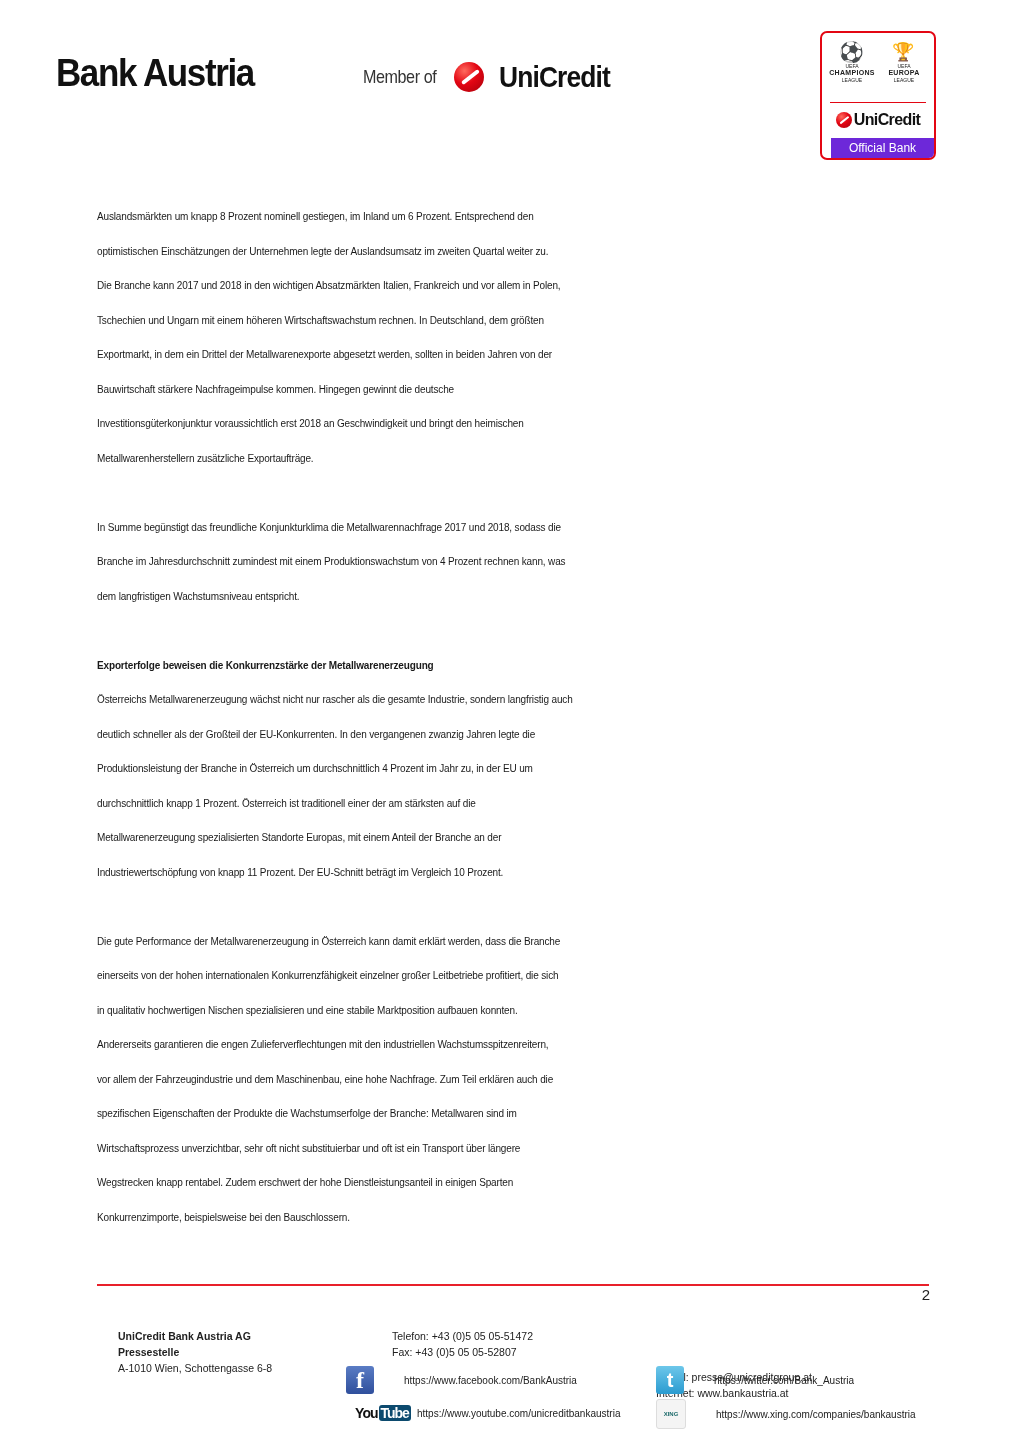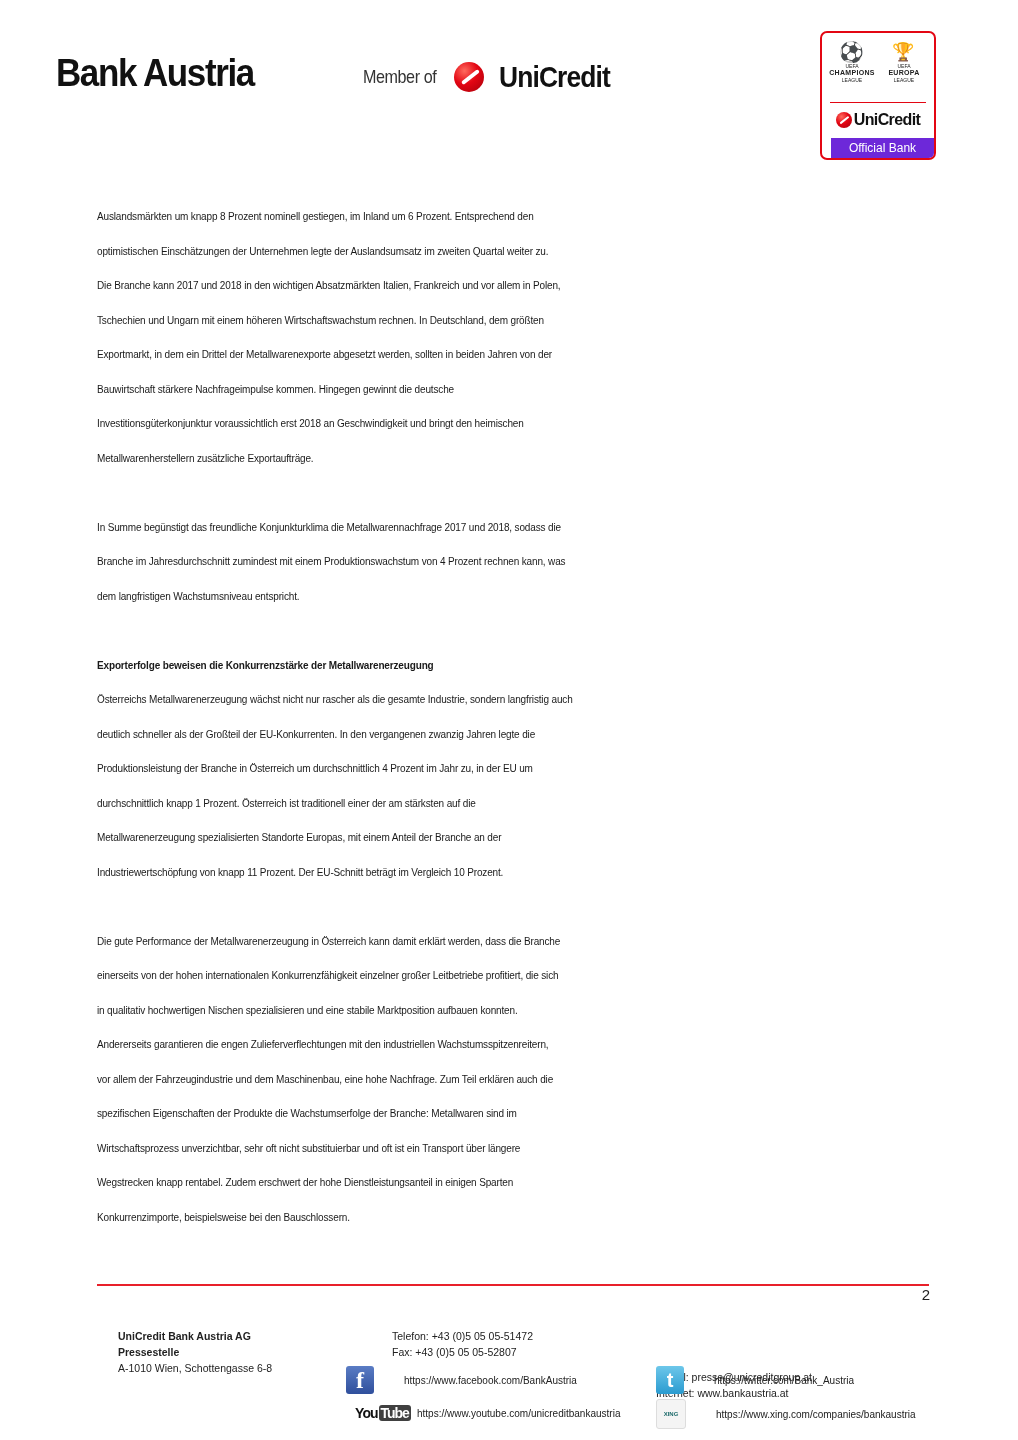--- a/index.html
+++ b/index.html
@@ -41,21 +41,21 @@
     .foot b { font-weight:bold;margin-top:36px; }
     .foot-col1 { left:118px; top:1328px; }
     .foot-col2 { left:348px; top:1328px;margin-left:44px; }
     .foot-col3 { left:656px; top:1328px;margin-top:41px; }
     .social { position:absolute; display:flex; align-items:center; font-size:10px; color:#222; }
     .social .ico { width:28px; height:28px; border-radius:3px; display:flex; align-items:center; justify-content:center; margin-right:30px; font-weight:bold; }
     .ico.fb { background:linear-gradient(#5a7cc4,#2f4f9c); color:#fff; font-size:24px; font-family:"Liberation Serif", serif; }
     .ico.tw { background:linear-gradient(#6dc7ea,#2a9bd0); color:#fff; font-size:20px; }
     .ico.yt { width:48px; background:#fff; margin-right:10px;margin-left:15px; }
     .ico.yt .you { color:#111; font-size:14px; letter-spacing:-1px; }
-    .ico.yt .tube { background:#404040; color:#fff; font-size:14px; padding:0 2px; border-radius:3px; margin-left:1px; letter-spacing:-1px; }
+    .ico.yt .tube { background:#0c4a6e; color:#fff; font-size:14px; padding:0 2px; border-radius:3px; margin-left:1px; letter-spacing:-1px; }
     .ico.xing { background:#f4f4f4; border:1px solid #ddd; color:#1d6b6b; font-size:6px; }
     .s-fb { left:346px; top:1366px; }
     .s-yt { left:344px; top:1399px; }
     .s-tw { left:656px; top:1366px; }
     .s-xing { left:656px; top:1399px; }
   </style>
 </head>
 <body>
 
 <div class="logo-ba">

